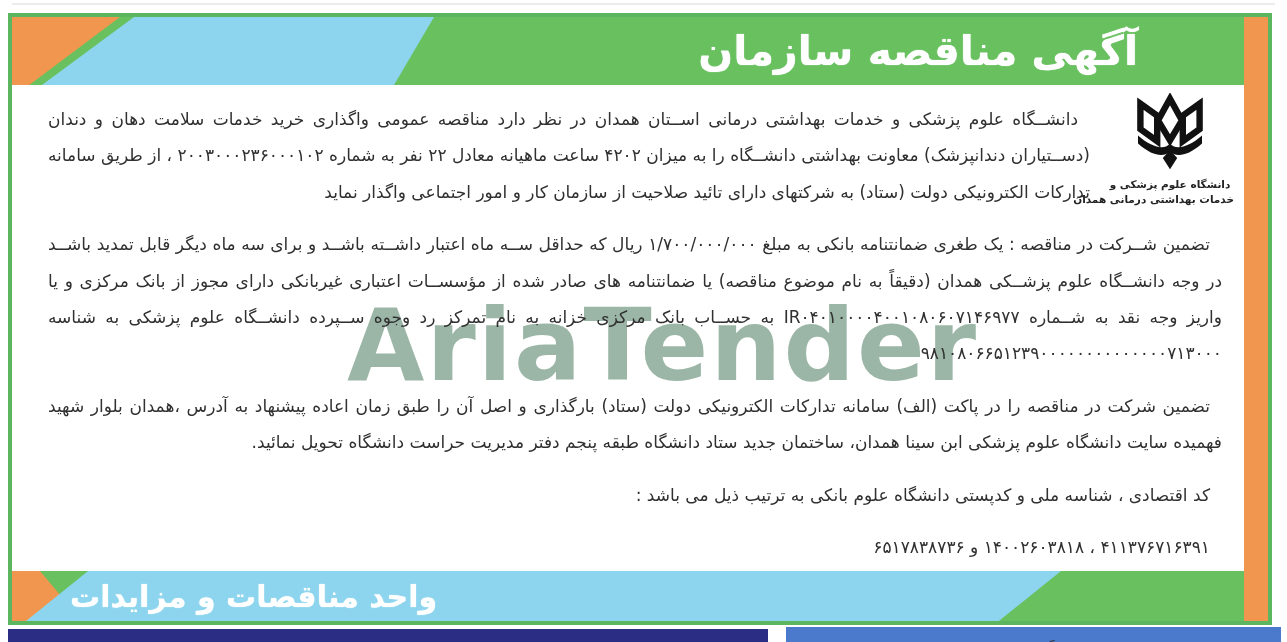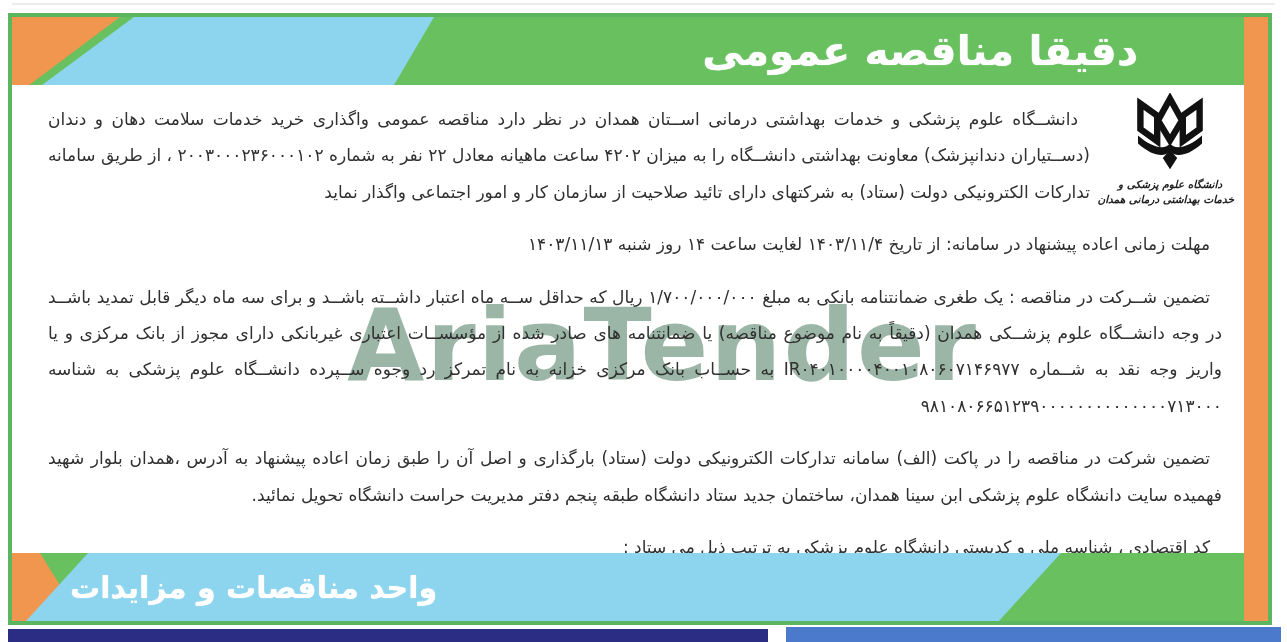--- a/index.html
+++ b/index.html
@@ -29,24 +29,24 @@
   .wm-fa{position:absolute;left:425px;top:378px;font-size:36px;color:#f0b0a2;opacity:.5;
          letter-spacing:10px;z-index:1;direction:rtl;white-space:nowrap;}
 
   
   .bodytext{position:absolute;top:68px;bottom:54px;left:20px;right:30px;direction:rtl;
             font-size:17px;line-height:36.4px;color:#303030;text-align:justify;z-index:2;}
   .bodytext p{margin:16px;text-indent:12px;}
   .logo{float:right;width:128px;margin:6px 4px 4px 16px;text-align:center;}
   .logo svg{display:block;margin:2px auto 2px auto;}
   .logo-cap{font-size:10.5px;font-weight:bold;line-height:15px;color:#222;direction:rtl;
-            text-indent:0;white-space:nowrap;font-style:italic;}
+            text-indent:0;white-space:nowrap;}
 
   
-  .ftr{position:absolute;bottom:0;left:0;right:0;height:68px;background:#68c05f;z-index:3;}
+  .ftr{position:absolute;bottom:0;left:0;right:0;height:50px;background:#68c05f;z-index:3;}
   .ftr-wedge{position:absolute;left:0;top:0;width:70px;height:100%;background:#f0964e;
              clip-path:polygon(0 0,40% 0,100% 100%,0 100%);}
   .ftr-quad{position:absolute;left:14px;top:0;width:1035px;height:100%;background:#8dd5ee;
             clip-path:polygon(6% 0,100% 0,94% 100%,0 100%);}
   .ftr-label{position:absolute;left:58px;top:50%;transform:translateY(-50%);color:#fff;
              font-size:30px;font-weight:bold;direction:rtl;white-space:nowrap;
              text-shadow:0 0 1px #fff;}
 
   
   .bar-navy{position:absolute;left:8px;bottom:0;width:760px;height:13px;background:#2b2d84;}
@@ -56,43 +56,42 @@
 <body>
 
 <div id="page">
   <div class="top-rule"></div>
 
   <div class="frame">
 
     <div class="hdr">
       <div class="hdr-tri"></div>
       <div class="hdr-quad"></div>
-      <div class="hdr-title">دقیقا مناقصه عمومی</div>
+      <div class="hdr-title">آگهی مناقصه سازمان</div>
     </div>
 
     <div class="wm-latin">AriaTender</div>
 
     <div class="bodytext">
       <div class="logo">
         <svg width="80" height="82" viewBox="0 0 100 100">
           <path d="M50 6 L65 33 L50 58 L35 33 Z" fill="none" stroke="#111" stroke-width="8"></path>
           <path d="M13 12 L34 27 L34 59 L13 44 Z" fill="none" stroke="#111" stroke-width="8"></path>
           <path d="M87 12 L66 27 L66 59 L87 44 Z" fill="none" stroke="#111" stroke-width="8"></path>
           <path d="M10 52 C28 68 44 70 50 62 C56 70 72 68 90 52 L90 62 C70 80 56 78 50 72 C44 78 30 80 10 62 Z" fill="#111"></path>
           <path d="M50 70 L59 80 L50 94 L41 80 Z" fill="#111"></path>
         </svg>
         <div class="logo-cap">دانشگاه علوم پزشکی و</div>
         <div class="logo-cap">خدمات بهداشتی درمانی همدان</div>
       </div>
 
       <p>دانشــگاه علوم پزشکی و خدمات بهداشتی درمانی اســتان همدان در نظر دارد مناقصه عمومی واگذاری خرید خدمات سلامت دهان و دندان (دســتیاران دندانپزشک) معاونت بهداشتی دانشــگاه را به میزان ۴۲۰۲ ساعت ماهیانه معادل ۲۲ نفر به شماره ۲۰۰۳۰۰۰۲۳۶۰۰۰۱۰۲ ، از طریق سامانه تدارکات الکترونیکی دولت (ستاد) به شرکتهای دارای تائید صلاحیت از سازمان کار و امور اجتماعی واگذار نماید</p>
-      <p>مهلت زمانی اعاده پیشنهاد در سامانه: از تاریخ ۱۴۰۳/۱۱/۴ لغایت ساعت ۱۴ روز شنبه ۱۴۰۳/۱۱/۱۳</p>
       <p>تضمین شــرکت در مناقصه : یک طغری ضمانتنامه بانکی به مبلغ ۱/۷۰۰/۰۰۰/۰۰۰ ریال که حداقل ســه ماه اعتبار داشــته باشــد و برای سه ماه دیگر قابل تمدید باشــد در وجه دانشــگاه علوم پزشــکی همدان (دقیقاً به نام موضوع مناقصه) یا ضمانتنامه های صادر شده از مؤسســات اعتباری غیربانکی دارای مجوز از بانک مرکزی و یا واریز وجه نقد به شــماره IR۰۴۰۱۰۰۰۰۴۰۰۱۰۸۰۶۰۷۱۴۶۹۷۷ به حســاب بانک مرکزی خزانه به نام تمرکز رد وجوه ســپرده دانشــگاه علوم پزشکی به شناسه ۹۸۱۰۸۰۶۶۵۱۲۳۹۰۰۰۰۰۰۰۰۰۰۰۰۰۰۷۱۳۰۰۰</p>
       <p>تضمین شرکت در مناقصه را در پاکت (الف) سامانه تدارکات الکترونیکی دولت (ستاد) بارگذاری و اصل آن را طبق زمان اعاده پیشنهاد به آدرس ،همدان بلوار شهید فهمیده سایت دانشگاه علوم پزشکی ابن سینا همدان، ساختمان جدید ستاد دانشگاه طبقه پنجم دفتر مدیریت حراست دانشگاه تحویل نمائید.</p>
-      <p>کد اقتصادی ، شناسه ملی و کدپستی دانشگاه علوم پزشکی به ترتیب ذیل می ستاد :</p>
+      <p>کد اقتصادی ، شناسه ملی و کدپستی دانشگاه علوم بانکی به ترتیب ذیل می باشد :</p>
       <p>۴۱۱۳۷۶۷۱۶۳۹۱ ، ۱۴۰۰۲۶۰۳۸۱۸ و ۶۵۱۷۸۳۸۷۳۶</p>
       <p>هزینه درج آگهی برعهده برنده مناقصه می باشد.</p>
       <p>برگزاری مناقصه صرفاً از طریق درگاه سامانه تدارکات الکترونیکی دولت (استاد) به آدرس www.setadiran.ir میباشد و کلیه مراحل فرآیند مناقصه شامل خرید و دریافت اسناد مناقصه ارسال پیشنهاد قیمت و اطلاع از وضعیت برنده بودن مناقصه گران محترم از این طریق امکان پذیر میباشد</p>
     </div>
 
     <div class="ftr">
       <div class="ftr-wedge"></div>
       <div class="ftr-quad"></div>
       <div class="ftr-label">واحد مناقصات و مزایدات</div>
     </div>

